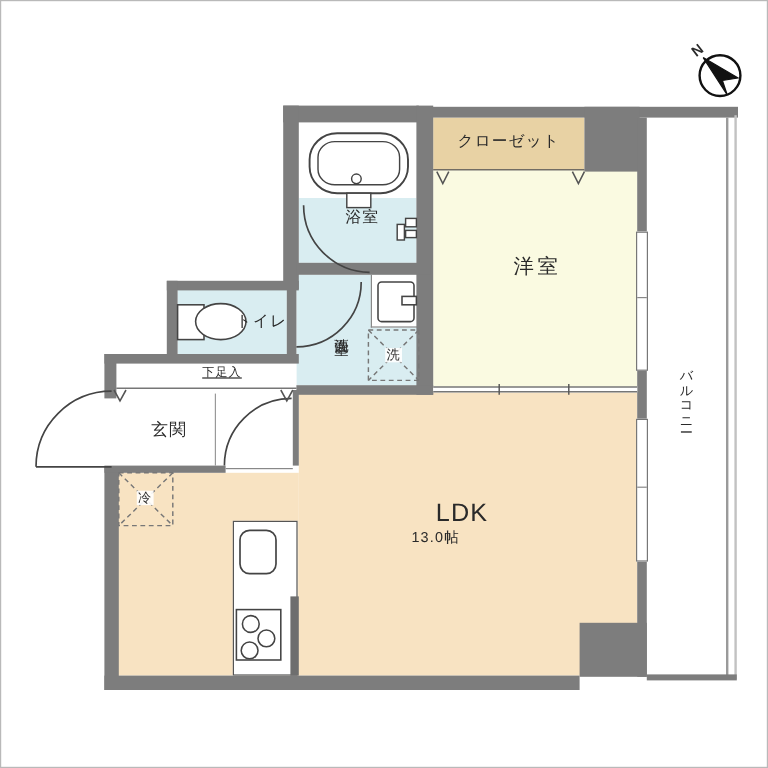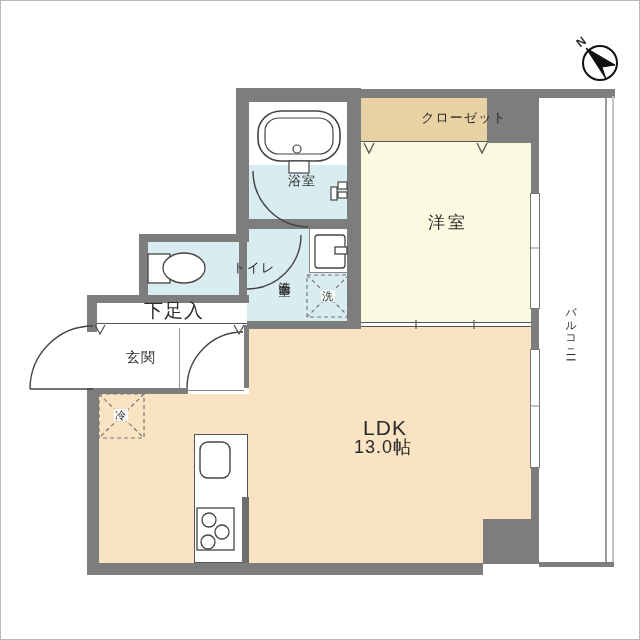--- a/index.html
+++ b/index.html
@@ -160,27 +160,27 @@
       <circle cx="221" cy="531" r="7" fill="none"></circle>
       <circle cx="207" cy="541" r="7" fill="none"></circle>
     </g>
 
     <g>
       <circle cx="599" cy="62" r="17" stroke="#111" fill="none" stroke-width="2"></circle>
       <polygon points="585,47 614,64 601,66 605,78" fill="#111" stroke="#111"></polygon>
     </g>
   </svg>
 
-  <div class="lbl" style="left:423px;top:117px;font-size:13px;margin-left:40px;">クローゼット</div>
+  <div class="lbl" style="left:423px;top:117px;font-size:13px;">クローゼット</div>
   <div class="lbl" style="left:447px;top:222px;font-size:17px;letter-spacing:3px;">洋室</div>
   <div class="lbl" style="left:301px;top:180px;font-size:13px;">浴室</div>
   <div class="lbl vert" style="left:283px;top:273px;font-size:12px;letter-spacing:1px;">洗面室</div>
   <div class="lbl tag" style="left:327px;top:295px;font-size:11px;">洗</div>
-  <div class="lbl" style="left:217px;top:267px;font-size:13px;margin-left:36px;">トイレ</div>
-  <div class="lbl" style="left:173px;top:310px;font-size:19px;">下足入</div>
+  <div class="lbl" style="left:217px;top:267px;font-size:13px;">トイレ</div>
+  <div class="lbl" style="left:184px;top:310px;font-size:10px;text-decoration:underline;">下足入</div>
   <div class="lbl" style="left:140px;top:357px;font-size:14px;">玄関</div>
   <div class="lbl" style="left:384px;top:427px;font-size:21px;letter-spacing:1px;">LDK</div>
-  <div class="lbl" style="left:382px;top:447px;font-size:18px;">13.0帖</div>
+  <div class="lbl" style="left:362px;top:447px;font-size:12px;">13.0帖</div>
   <div class="lbl vert" style="left:570px;top:327px;font-size:11px;letter-spacing:1px;">バルコニー</div>
   <div class="lbl tag" style="left:120px;top:414px;font-size:11px;">冷</div>
   <div class="lbl" style="left:581px;top:41px;font-size:12px;font-weight:bold;transform:translate(-50%,-50%) rotate(-38deg);">N</div>
 
 </div>
 
 </body></html>

